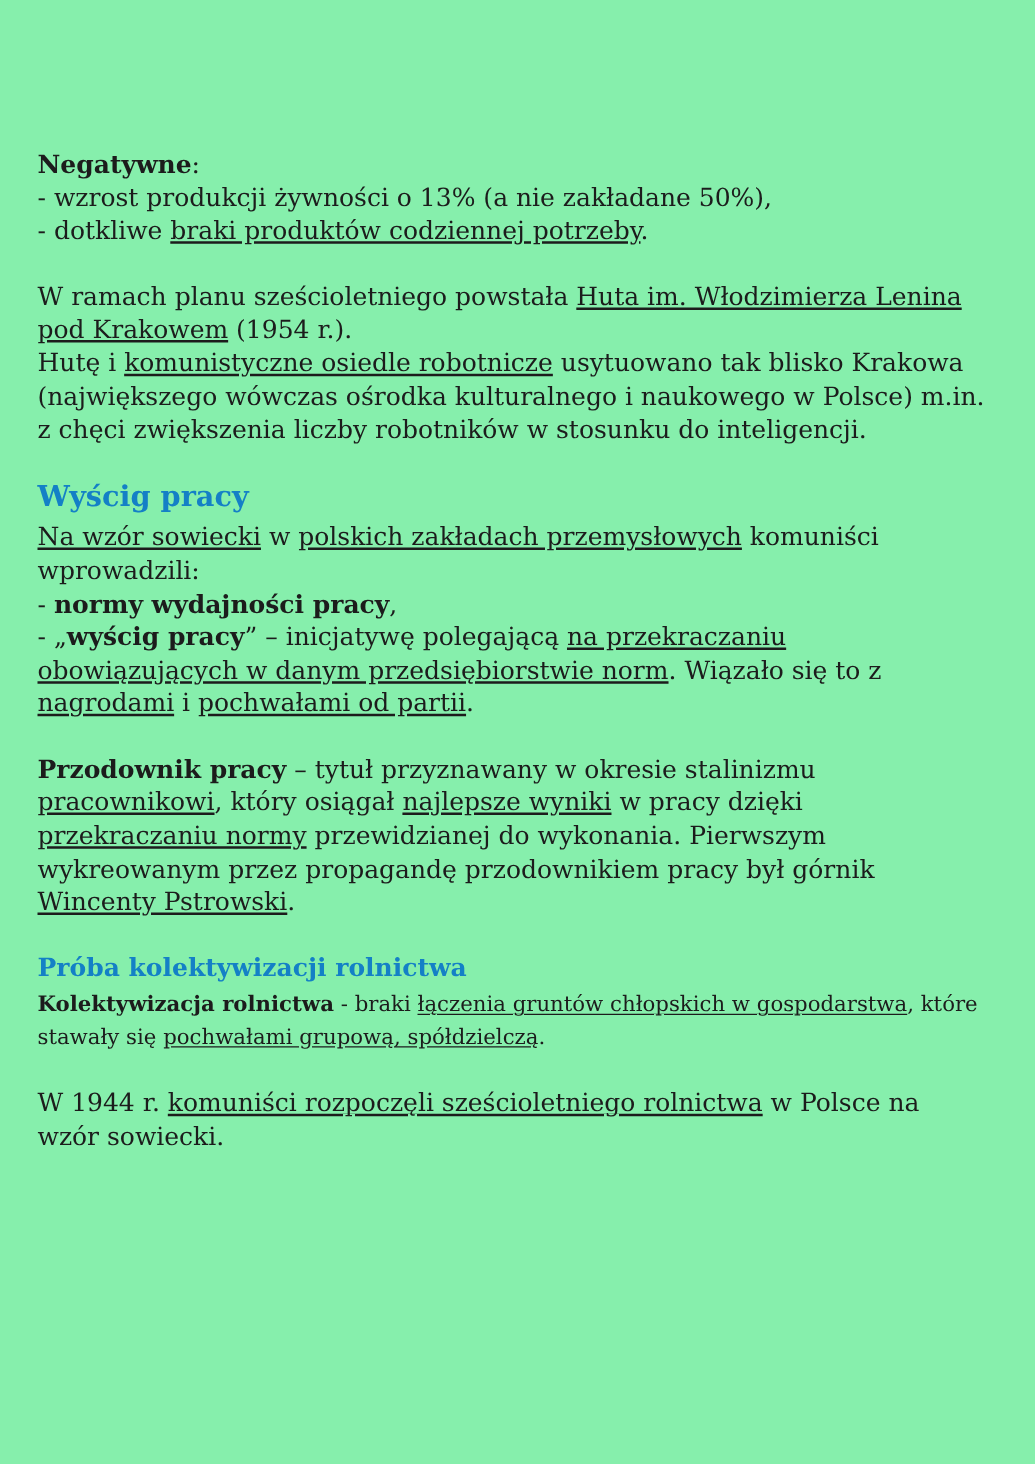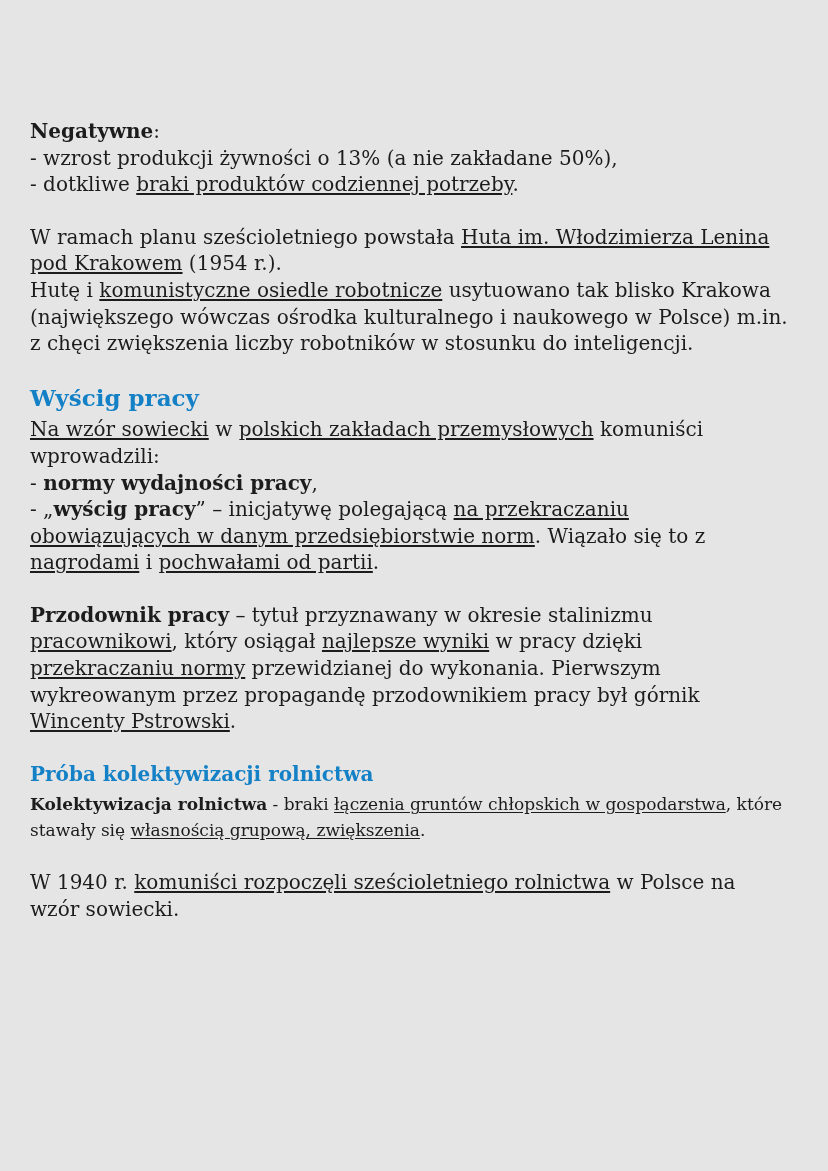--- a/index.html
+++ b/index.html
@@ -5,21 +5,21 @@
   * { box-sizing: border-box; }
   html, body {
     margin: 0;
     padding: 0;
     background: #ffffff;
   }
   .page {
     width: 828px;
     min-height: 1171px;
     margin: 0 auto;
-    background: #e5e5e5;
+    background: #86efac;
     padding: 118px 34px 40px 30px;
     font-family: "DejaVu Serif", "Liberation Serif", serif;
     font-size: 20px;
     line-height: 1.33;
     color: #1c1c1c;
   }
   .para {
     margin: 0 0 26px 0;
     max-width: 760px;
   }
@@ -48,17 +48,17 @@
 
   <h2 class="heading h-small" style="color: rgb(20, 128, 198);">Wyścig pracy</h2>
 
   <p class="para"><span class="u">Na wzór sowiecki</span><span> w </span><span class="u">polskich zakładach przemysłowych</span><span> komuniści wprowadzili:</span><br><span>- </span><span class="b">normy wydajności pracy</span><span>,</span><br><span>- „</span><span class="b">wyścig pracy</span><span>” – inicjatywę polegającą </span><span class="u">na przekraczaniu obowiązujących w danym przedsiębiorstwie norm</span><span>. Wiązało się to z </span><span class="u">nagrodami</span><span> i </span><span class="u">pochwałami od partii</span><span>.</span></p>
 
 
   <p class="para"><span class="b">Przodownik pracy</span><span> – tytuł przyznawany w okresie stalinizmu </span><span class="u">pracownikowi</span><span>, który osiągał </span><span class="u">najlepsze wyniki</span><span> w pracy dzięki </span><span class="u">przekraczaniu normy</span><span> przewidzianej do wykonania. Pierwszym wykreowanym przez propagandę przodownikiem pracy był górnik </span><span class="u">Wincenty Pstrowski</span><span>.</span></p>
 
   <h2 class="heading h-large" style="color: rgb(20, 128, 198);">Próba kolektywizacji rolnictwa</h2>
 
-  <p class="para para-small"><span class="b">Kolektywizacja rolnictwa</span><span> - braki </span><span class="u">łączenia gruntów chłopskich w gospodarstwa</span><span>, które stawały się </span><span class="u">własnością grupową, zwiększenia</span><span>.</span></p>
+  <p class="para para-small"><span class="b">Kolektywizacja rolnictwa</span><span> - braki </span><span class="u">łączenia gruntów chłopskich w gospodarstwa</span><span>, które stawały się </span><span class="u">pochwałami grupową, spółdzielczą</span><span>.</span></p>
 
-  <p class="para"><span>W 1940 r. </span><span class="u">komuniści rozpoczęli sześcioletniego rolnictwa</span><span> w Polsce na wzór sowiecki.</span></p>
+  <p class="para"><span>W 1944 r. </span><span class="u">komuniści rozpoczęli sześcioletniego rolnictwa</span><span> w Polsce na wzór sowiecki.</span></p>
 
 </div>
 
 </body></html>

